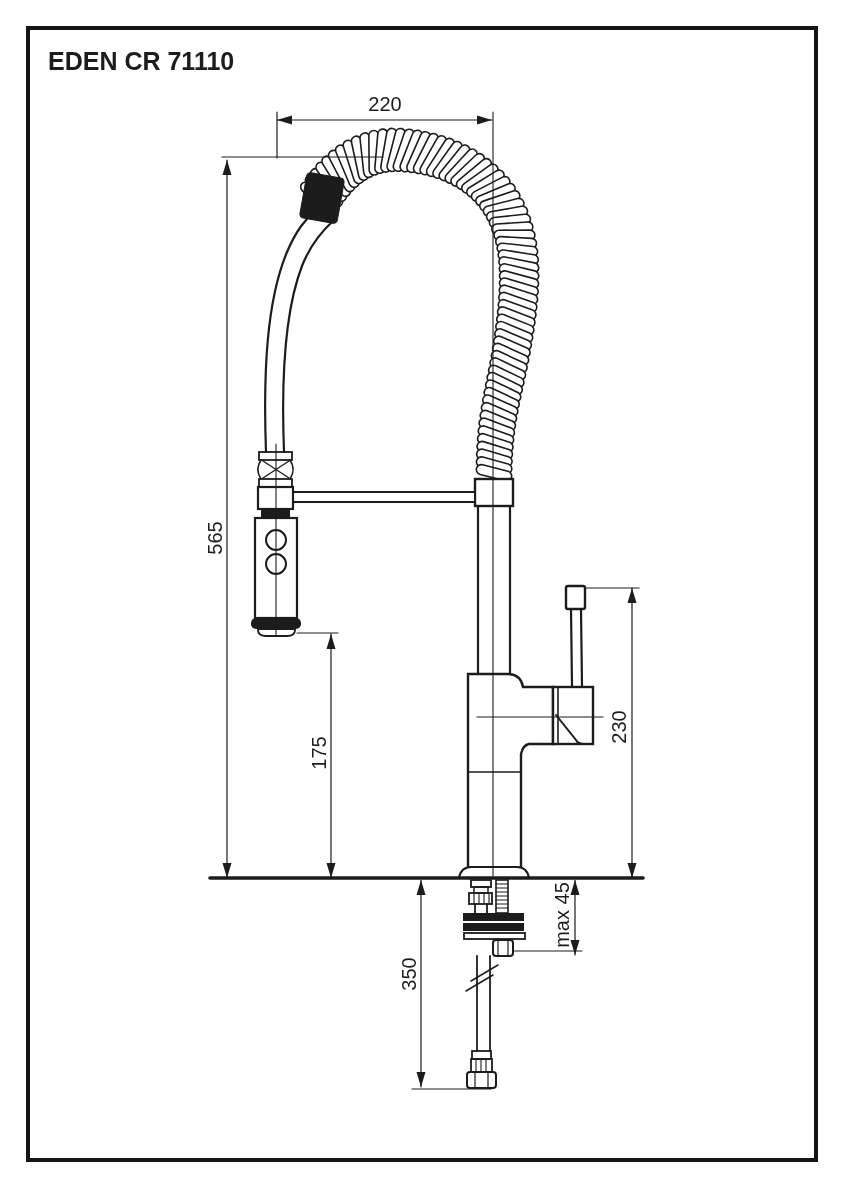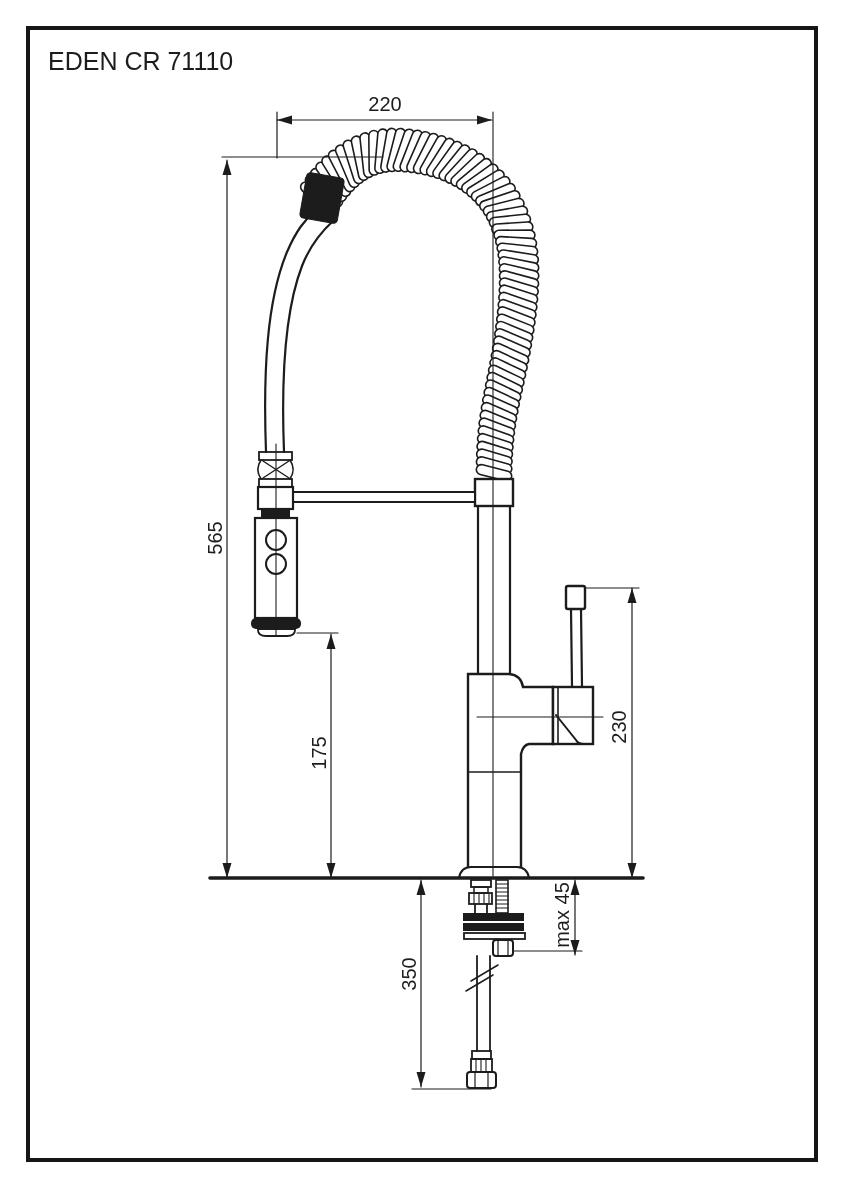--- a/index.html
+++ b/index.html
@@ -1,19 +1,19 @@
 <!DOCTYPE html>
 <html><head>
 <meta charset="utf-8">
 <style>
   html,body{margin:0;padding:0;background:#fff;}
   .page{position:relative;width:850px;height:1190px;background:#fff;overflow:hidden;
         font-family:"Liberation Sans",sans-serif;color:#1c1c1c;}
   .frame{position:absolute;left:26px;top:26px;width:784px;height:1128px;border:4px solid #161616;}
-  .title{position:absolute;left:48px;top:47px;font-size:25px;font-weight:400;letter-spacing:0px;color:#1c1c1c;}
+  .title{position:absolute;left:48px;top:47px;font-size:25px;font-weight:700;letter-spacing:0px;color:#1c1c1c;}
   svg text{font-family:"Liberation Sans",sans-serif;font-size:20px;fill:#1c1c1c;}
   svg{position:absolute;left:0;top:0;}
 </style>
 </head>
 <body>
 
 <div class="page">
   <div class="frame"></div>
   <div class="title">EDEN CR 71110</div>
 

